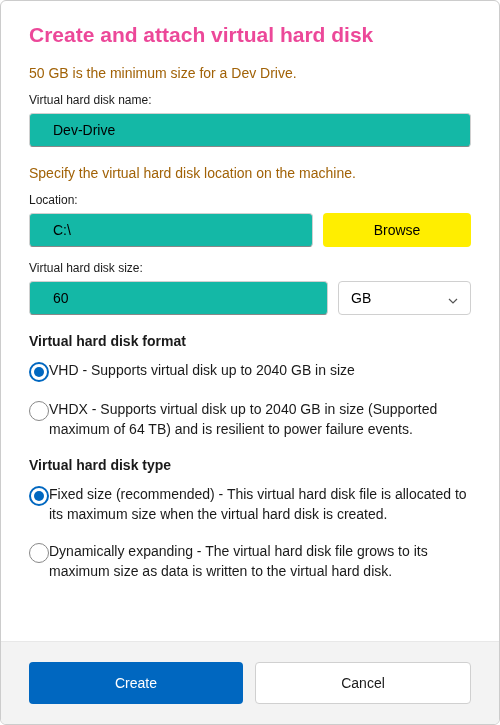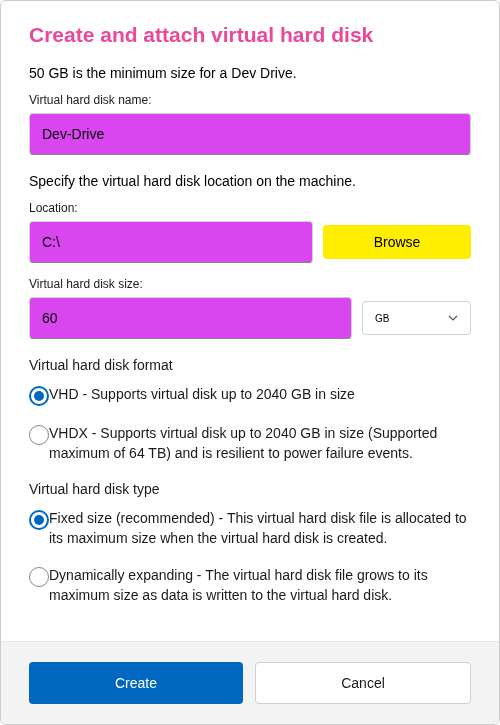--- a/index.html
+++ b/index.html
@@ -20,73 +20,73 @@
       overflow: hidden;
     }
     .title {
       font-size: 21px;
       font-weight: 600;
       color: #ec4899;
       margin-bottom: 18px;
     }
     .subtitle {
       font-size: 14px;
-      color: #000000;
+      color: #a16207;
       margin-bottom: 12px;
     }
     .field-label {
       font-size: 12px;
       color: #1a1a1a;
       margin-bottom: 6px;
     }
     .text-input {
       width: 100%;
-      height: 42px;
-      padding: 0 12px;
+      height: 34px;
+      padding: 0 23px;
       font-size: 14px;
       font-family: inherit;
       border: 1px solid #d0d0d0;
       border-bottom: 1px solid #888;
       border-radius: 4px;
       outline: none;
-      background: #d946ef;
+      background: #14b8a6;
     }
     .row { display: flex; gap: 10px; align-items: center; }
     .location-input { flex: 1; }
     .browse-btn {
       width: 148px;
       height: 34px;
       background: #ffee00;
       border: none;
       border-radius: 4px;
       font-size: 14px;
       font-family: inherit;
       cursor: pointer;
     }
     .size-input { flex: 1; }
     .unit-select {
-      width: 109px;
+      width: 133px;
       height: 34px;
       border: 1px solid #d0d0d0;
       border-radius: 4px;
       background: #fff;
       display: flex;
       align-items: center;
       justify-content: space-between;
       padding: 0 12px;
-      font-size: 10px;
+      font-size: 14px;
       cursor: pointer;
     }
     .chevron {
       width: 10px; height: 10px;
       display: inline-block;
     }
     .section-heading {
       font-size: 14px;
-      font-weight: 400;
+      font-weight: 700;
       color: #1a1a1a;
       margin-top: 18px;
       margin-bottom: 12px;
     }
     .radio-option {
       display: flex;
       align-items: flex-start;
       gap: 0;
       margin-bottom: 18px;
       cursor: pointer;

